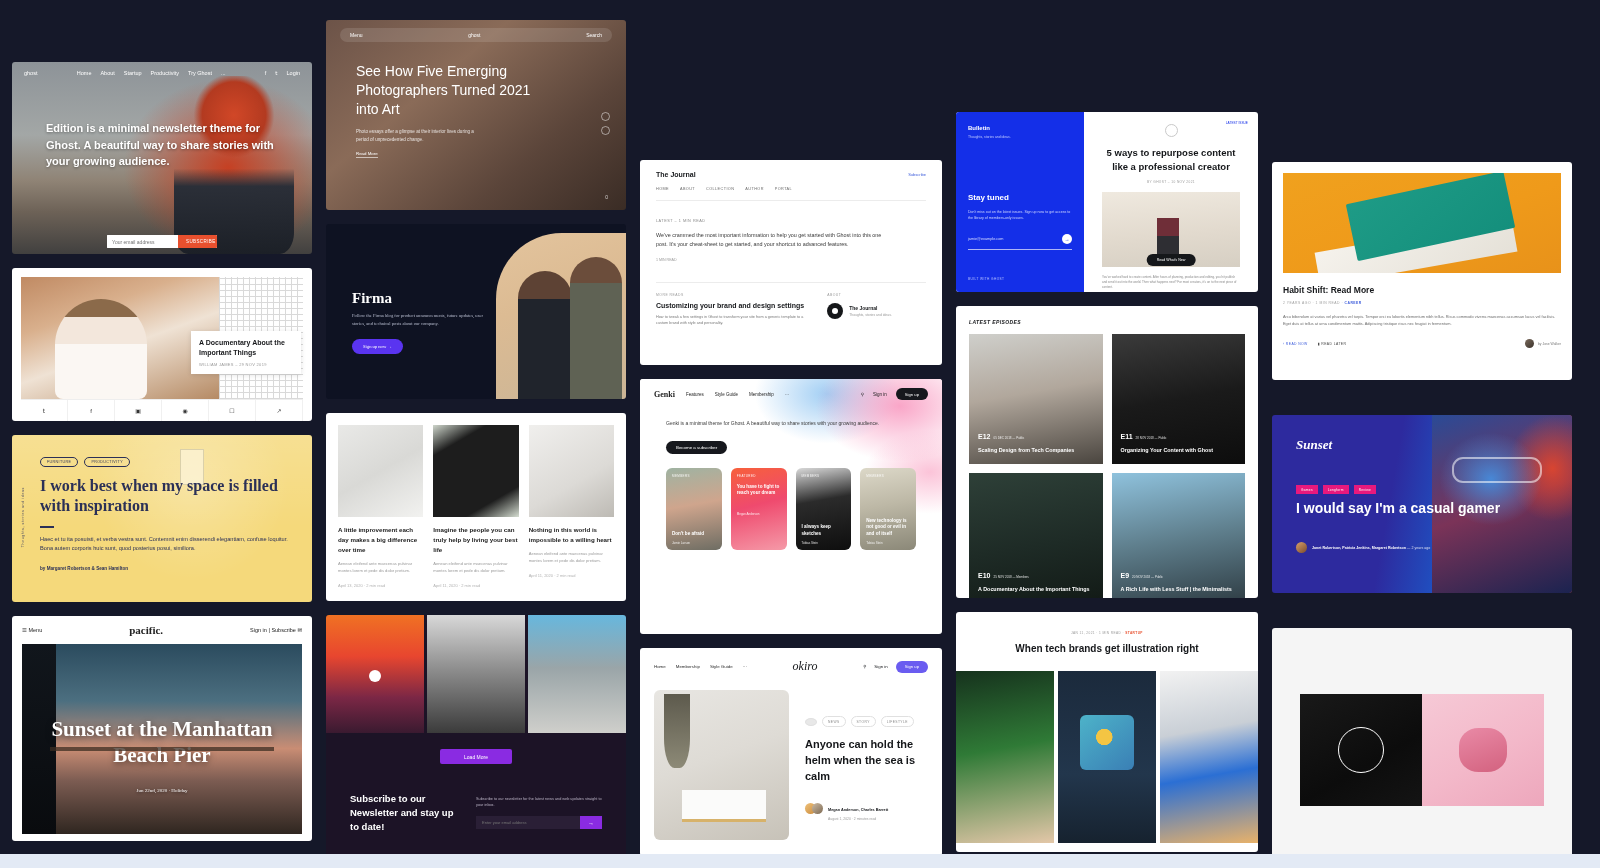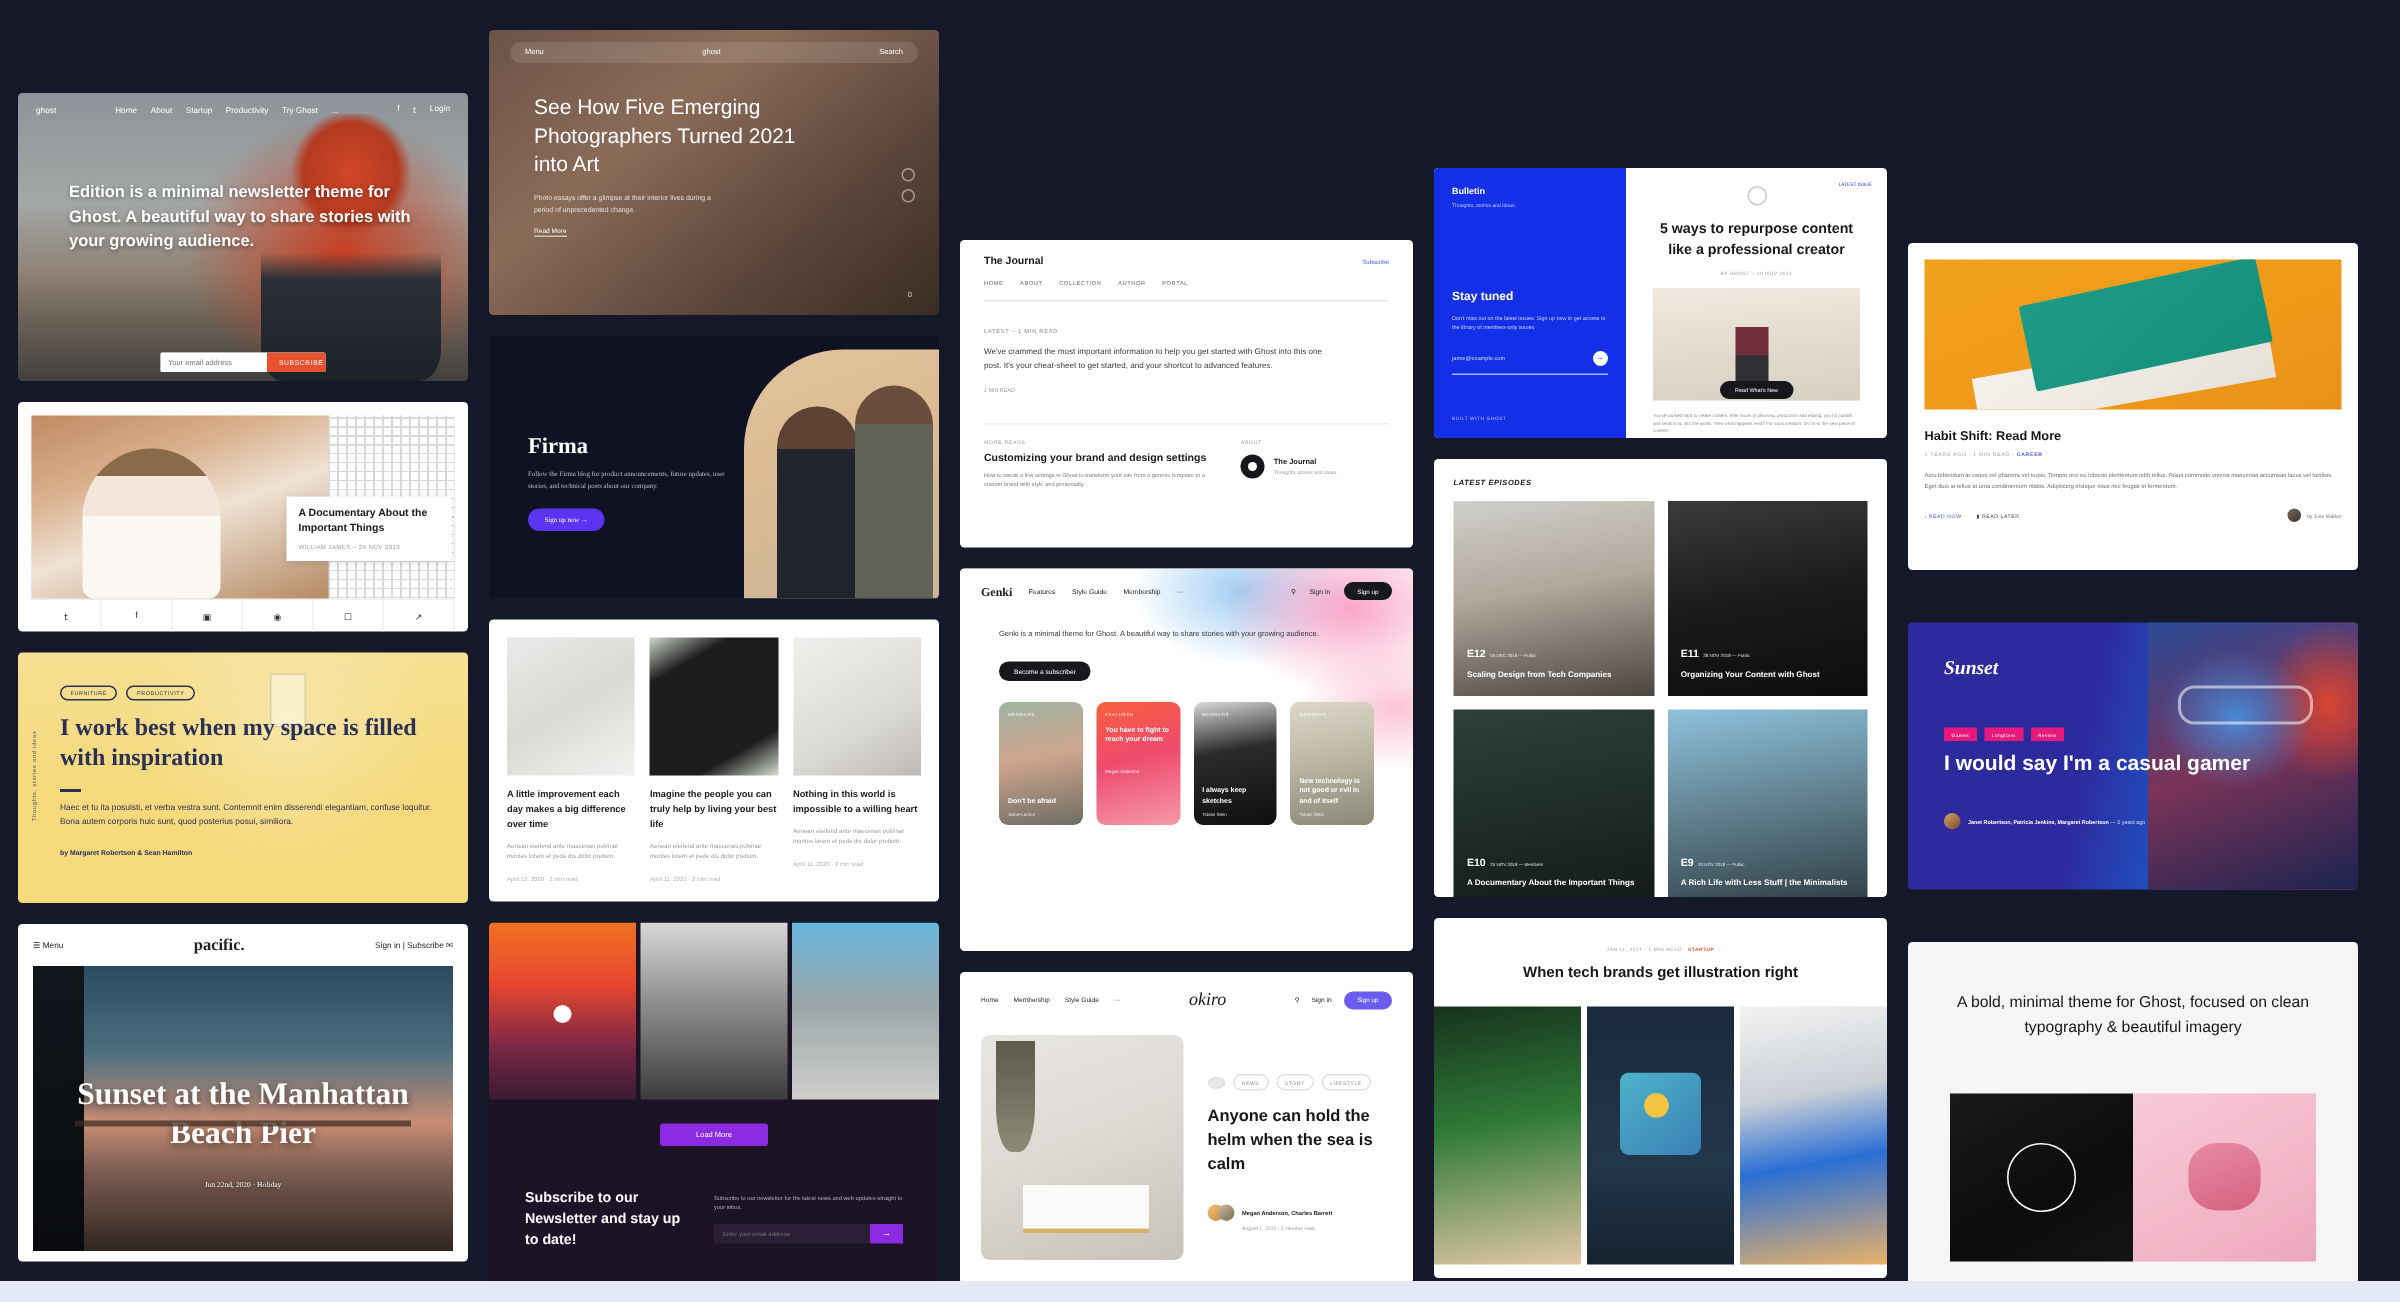--- a/index.html
+++ b/index.html
@@ -668,21 +668,20 @@
           <span>Review</span>
         </div>
         <h1>I would say I'm a casual gamer</h1>
         <div class="k-au">
           <i></i>
           <span class="nm"><span>Janet Robertson, Patricia Jenkins, Margaret Robertson</span><b> — 2 years ago</b></span>
         </div>
       </div>
 
       <div class="card bold">
-        <h2>A bold, minimal theme for Ghost, focused on clean typography &amp; beautiful imagery</h2>
         <div class="bold-photos">
           <div class="bp1"></div>
           <div class="bp2"></div>
         </div>
       </div>
     </div>
 
   </div>
   <div class="bottom-strip"></div>
 </div>

